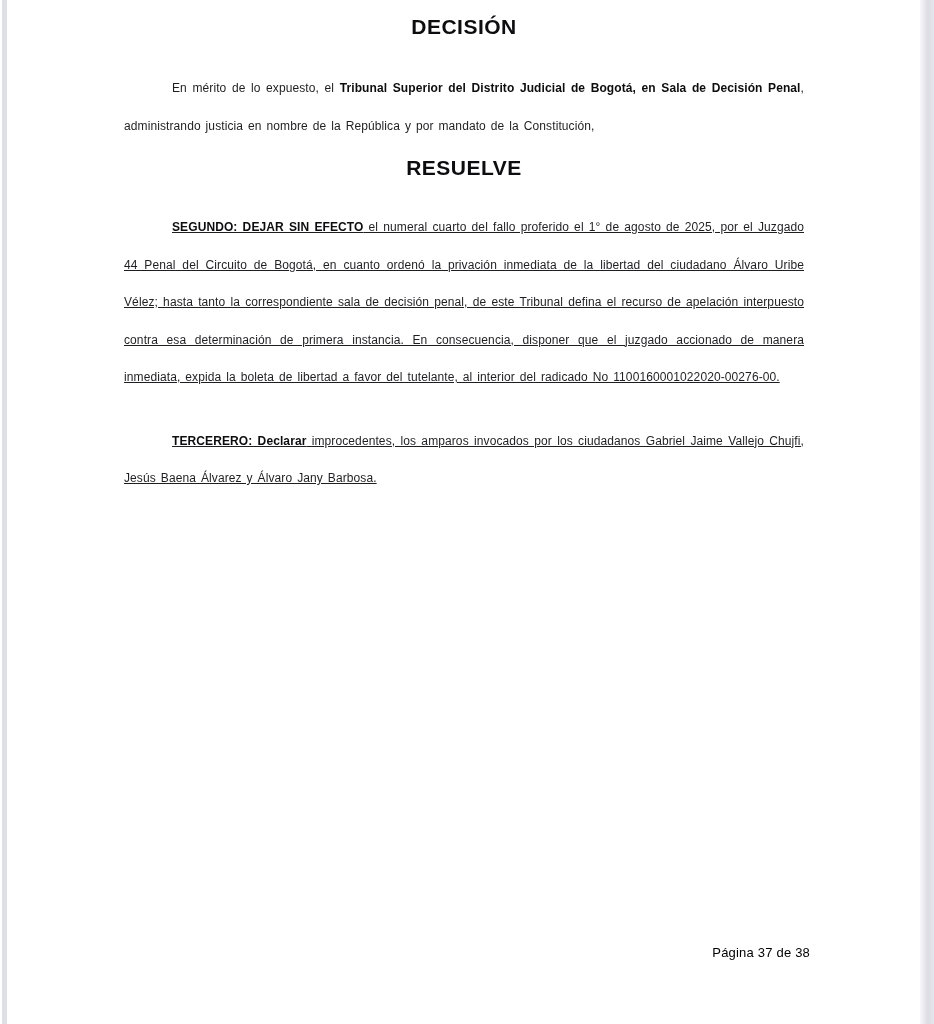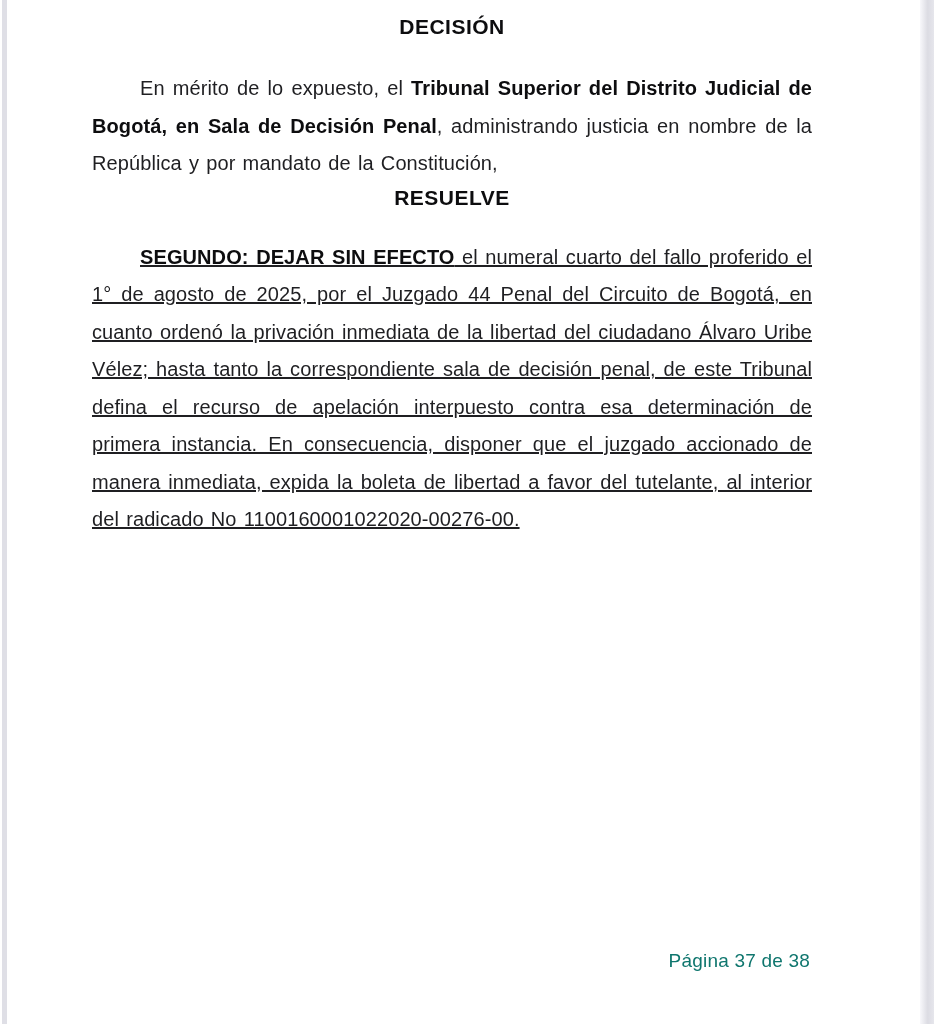--- a/index.html
+++ b/index.html
@@ -31,68 +31,69 @@
     width: 14px;
     height: 100%;
     background: linear-gradient(to right, #f8f8fb 0%, #dcdce3 55%, #e6e6ec 100%);
   }
   .page {
     position: absolute;
     left: 0;
     top: 0;
     width: 934px;
     height: 1024px;
-    padding: 12px 122px 0 92px;
+    padding: 12px 122px 0 116px;
   }
   .doc-heading {
     margin: 0;
     text-align: center;
     font-size: 21px;
     font-weight: bold;
     color: #0d0d0f;
     letter-spacing: 0.5px;
     line-height: 30px;
   }
   .para {
-    margin: 0;
-    font-size: 20px;
+    margin: 8px;
+    font-size: 12px;
     line-height: 37.5px;
     text-align: justify;
     text-indent: 48px;
     letter-spacing: 0.1px;
     word-spacing: 1.5px;
   }
   .para b { color: #0d0d0f; }
   .m-intro    { margin-top: 28px; }
   .m-resuelve { }
   .m-primero  { margin-top: 62px; }
   .m-block    { margin-top: 26px; text-decoration: underline; }
   .page-footer {
     position: absolute;
     right: 124px;
-    bottom: 52px;
-    font-size: 19px;
-    color: #0f766e;
+    bottom: 64px;
+    font-size: 13px;
+    color: #000000;
     letter-spacing: 0.2px;
   }
 </style>
 </head>
 <body>
 
 <div class="edge-left"></div>
 <div class="edge-right"></div>
 
 <div class="page">
 
   <h1 class="doc-heading">DECISIÓN</h1>
 
   <p class="para m-intro"><span>En mérito de lo expuesto, el </span><b>Tribunal Superior del Distrito Judicial de Bogotá, en Sala de Decisión Penal</b><span>, administrando justicia en nombre de la República y por mandato de la Constitución,</span></p>
 
   <h2 class="doc-heading m-resuelve">RESUELVE</h2>
 
 
   <p class="para m-block"><b>SEGUNDO: DEJAR SIN EFECTO</b><span> el numeral cuarto del fallo proferido el 1° de agosto de 2025, por el Juzgado 44 Penal del Circuito de Bogotá, en cuanto ordenó la privación inmediata de la libertad del ciudadano Álvaro Uribe Vélez; hasta tanto la correspondiente sala de decisión penal, de este Tribunal defina el recurso de apelación interpuesto contra esa determinación de primera instancia. En consecuencia, disponer que el juzgado accionado de manera inmediata, expida la boleta de libertad a favor del tutelante, al interior del radicado No 1100160001022020-00276-00.</span></p>
 
+  <p class="para m-block"><b>TERCERERO: Declarar</b><span> improcedentes, los amparos invocados por los ciudadanos Gabriel Jaime Vallejo Chujfi, Jesús Baena Álvarez y Álvaro Jany Barbosa.</span></p>
 
 
   <div class="page-footer">Página 37 de 38</div>
 
 </div>
 
 </body></html>

